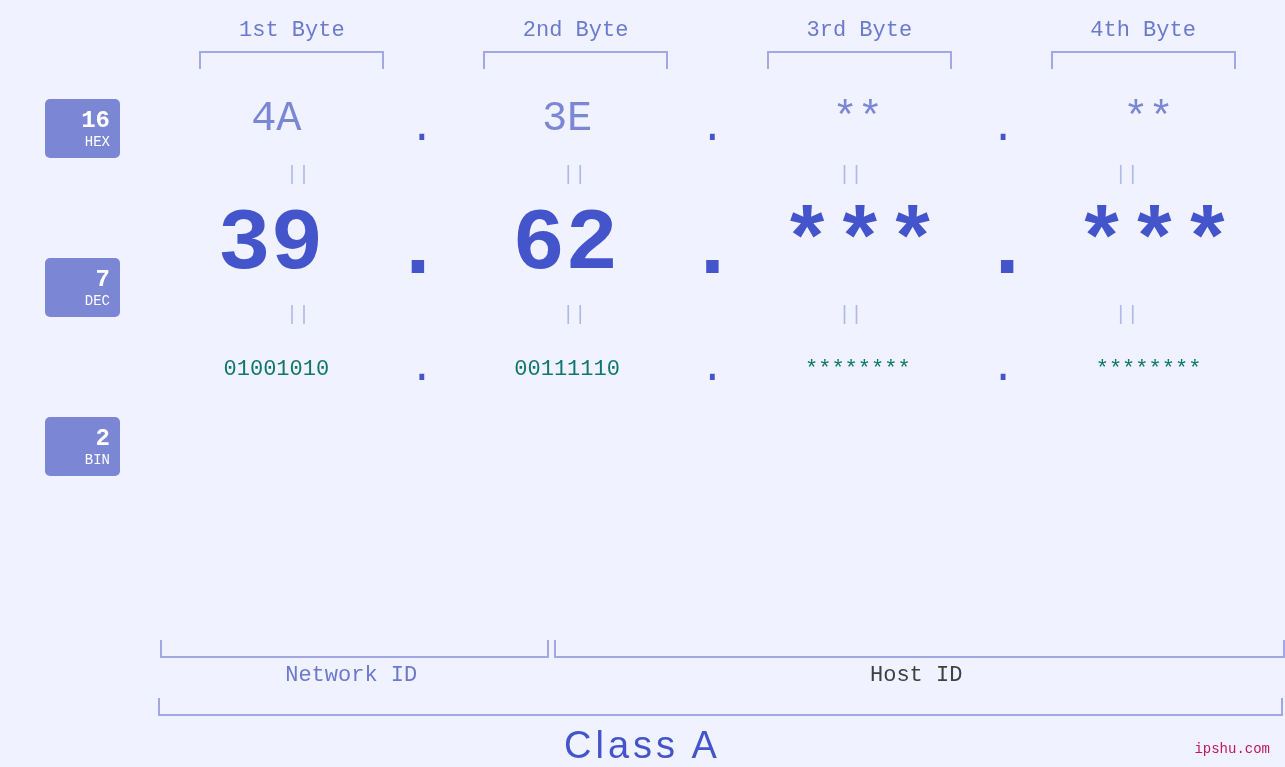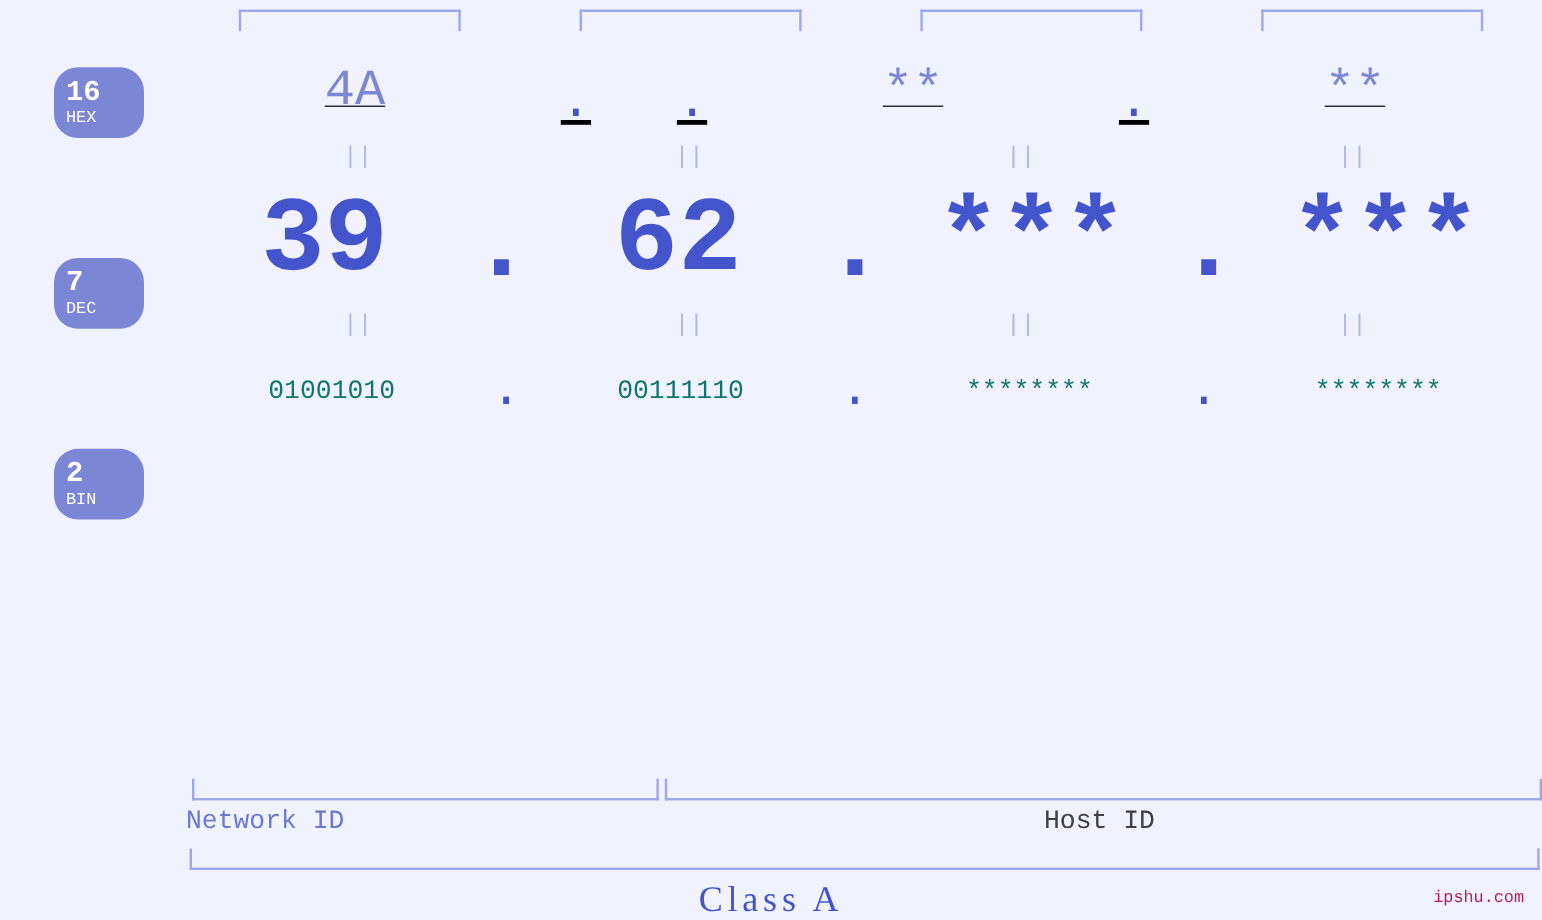--- a/index.html
+++ b/index.html
@@ -71,23 +71,23 @@
       flex-direction: column;
       width: 140px;
       padding-left: 45px;
       padding-top: 30px;
       gap: 100px;
     }
 
     .base-badge {
       background-color: #7b87d4;
       color: white;
-      border-radius: 20px;
+      border-radius: 5px;
       padding: 8px 10px;
-      text-align: left;
+      text-align: right;
       width: 75px;
     }
 
     .base-number {
       font-size: 24px;
       font-weight: bold;
       display: block;
       font-family: 'Courier New', Courier, monospace;
     }
 
@@ -109,21 +109,20 @@
     .data-row {
       display: flex;
       align-items: center;
       justify-content: space-around;
       padding: 0 20px;
       position: relative;
     }
 
     .hex-row {
       height: 80px;
-      text-decoration: underline;
     }
 
     .dec-row {
       height: 110px;
     }
 
     .bin-row {
       height: 80px;
     }
 
@@ -208,20 +207,21 @@
       height: 18px;
       border-bottom: 2px solid #a0a8e8;
       border-left: 2px solid #a0a8e8;
       border-right: 2px solid #a0a8e8;
     }
 
     .network-id-label {
       color: #6b7acd;
       font-size: 22px;
       font-family: 'Courier New', Courier, monospace;
+      text-align: center;
       width: 415px;
     }
 
     .host-id-label {
       color: #404040;
       font-size: 22px;
       font-family: 'Courier New', Courier, monospace;
       text-align: center;
       width: 780px;
     }
@@ -238,40 +238,46 @@
     }
 
     .class-label-row {
       text-align: center;
       margin-top: 8px;
       width: 100%;
     }
 
     .class-a-label {
       color: #4455cc;
-      font-size: 30px;
-      font-family: Liberation Serif, serif;
+      font-size: 38px;
+      font-family: Liberation Sans, sans-serif;
       letter-spacing: 4px;
     }
 
     
     .watermark {
       position: absolute;
       bottom: 10px;
       right: 15px;
       color: #be185d;
       font-size: 14px;
       font-family: 'Courier New', Courier, monospace;
     }
   </style>
 </head>
 <body>
 
 <div class="main-container">
 
+  <div class="byte-labels-row">
+    <div class="byte-label">1st Byte</div>
+    <div class="byte-label">2nd Byte</div>
+    <div class="byte-label">3rd Byte</div>
+    <div class="byte-label">4th Byte</div>
+  </div>
 
   <div class="bracket-top-row">
     <div class="bracket-top"></div>
     <div class="bracket-top"></div>
     <div class="bracket-top"></div>
     <div class="bracket-top"></div>
   </div>
 
   <div class="content-area">
 
@@ -290,20 +296,23 @@
       </div>
     </div>
 
     <div class="data-grid">
 
       <div class="data-row hex-row">
         <div class="byte-cell">
           <span class="hex-value">4A</span>
         </div>
         <span class="dot-separator">.</span>
+        <div class="byte-cell">
+          <span class="hex-value">3E</span>
+        </div>
         <span class="dot-separator">.</span>
         <div class="byte-cell">
           <span class="hex-value">**</span>
         </div>
         <span class="dot-separator">.</span>
         <div class="byte-cell">
           <span class="hex-value">**</span>
         </div>
       </div>
 

